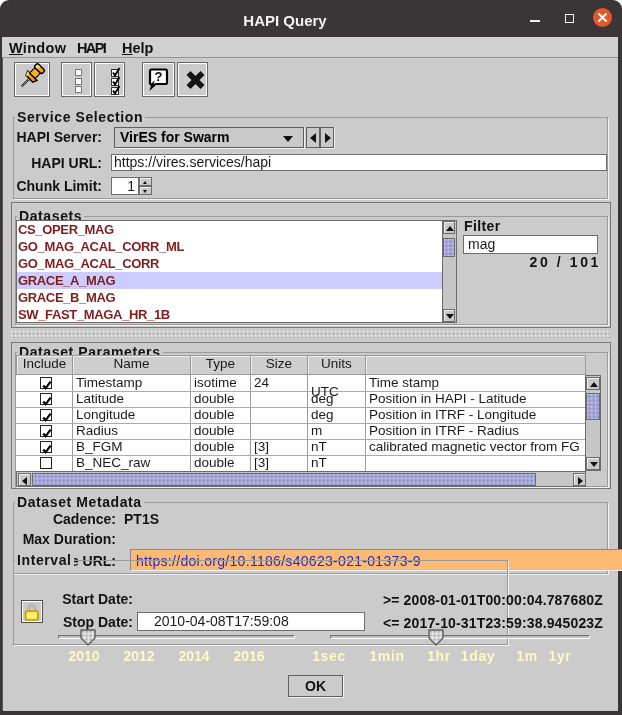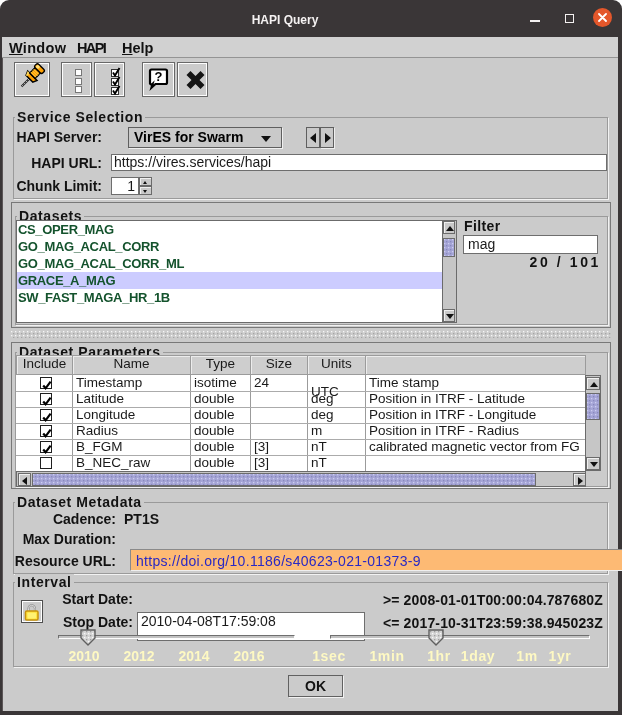--- a/index.html
+++ b/index.html
@@ -1,38 +1,38 @@
 <!DOCTYPE html>
 <html><head><meta charset="utf-8"><style>
 *{margin:0;padding:0;box-sizing:border-box}
 html,body{width:622px;height:715px;overflow:hidden;background:#fff}
 body{font-family:"Liberation Sans",sans-serif}
 #win{position:absolute;left:0;top:0;width:622px;height:715px;background:#3a3637;border-radius:9px 9px 0 0}
 #content{position:absolute;left:2px;top:37px;width:616px;height:674px;background:#cbcbcb;border-left:1px solid #5a5556}
 .abs{position:absolute}
 .b{font-weight:bold}
-#title{position:absolute;left:0;top:0;width:570px;height:37px;color:#f5f2f2;font-weight:bold;font-size:12px;text-align:center;line-height:41px}
+#title{position:absolute;left:0;top:0;width:570px;height:37px;color:#f5f2f2;font-weight:bold;font-size:15px;text-align:center;line-height:41px}
 #mindash{position:absolute;left:530px;top:20px;width:10px;height:2px;background:#f4f1f1}
 #maxsq{position:absolute;left:565px;top:14px;width:9px;height:9px;border:1.5px solid #f4f1f1}
 #closec{position:absolute;left:593px;top:8px;width:19px;height:19px;border-radius:50%;background:#e4572b}
 #closec svg{position:absolute;left:5px;top:5px}
 #menubar{position:absolute;left:2px;top:37px;width:616px;height:21px;background:#d1d1d1;border-bottom:1px solid #949494;font-size:14.5px;font-weight:bold;color:#111}
 #menubar span{position:absolute;top:3px}
 .tbtn{position:absolute;top:62px;height:35px;background:#cbcbcb;border:1px solid #686868;box-shadow:inset 1px 1px 0 #fdfdfd,inset -1px -1px 0 #fdfdfd}
 .etch{position:absolute;border:1px solid #9a9a9a;box-shadow:1px 1px 0 #f2f2f2}
 .etitle{position:absolute;top:-9px;left:1px;background:#cbcbcb;padding:0 2px;font-weight:bold;font-size:14px;letter-spacing:.6px;color:#121212;white-space:nowrap}
 .outbox{position:absolute;border:1px solid #787878}
 .lbl{position:absolute;font-weight:bold;font-size:14px;color:#121212;text-align:right;white-space:nowrap}
 .tf{position:absolute;background:#fff;border:1px solid #6e6e6e;font-size:14px;color:#1a1a1a;white-space:nowrap;overflow:hidden}
 .sbtn{position:absolute;background:#c9c9c9;border:1px solid #6b6b6b;box-shadow:inset 1px 1px 0 #f0f0f0}
 .tri{position:absolute;width:0;height:0}
 .pthumb{position:absolute;border:1px solid #6b6b6b;background:#a5a5d6}
 .pthumb svg,.bumps svg{display:block;width:100%;height:100%}
 .bumps{position:absolute;background:#cbcbcb}
-#dslist{position:absolute;left:16px;top:220px;width:427px;height:103px;background:#fff;border:1px solid #6b6b6b;font-size:13px;font-weight:bold;letter-spacing:-.35px;color:#14532d}
+#dslist{position:absolute;left:16px;top:220px;width:427px;height:103px;background:#fff;border:1px solid #6b6b6b;font-size:13px;font-weight:bold;letter-spacing:-.35px;color:#7f1d1d}
 #dslist div{height:17px;line-height:17px;padding-left:1px}
 .th{position:absolute;background:#cecece;border:1px solid #9b9b9b;box-shadow:inset 1px 1px 0 #ececec;font-size:13.5px;color:#1a1a1a;text-align:center;line-height:16px}
 .td{position:absolute;font-size:13.5px;color:#1a1a1a;line-height:15px;padding-left:3px;white-space:nowrap;overflow:hidden}
 .gridv{position:absolute;width:1px;background:#9b9b9b}
 .gridh{position:absolute;height:1px;background:#ababab}
 .cb{position:absolute;width:12px;height:12px;border:1.5px solid #1f1f1f;background:#fff}
 .track{position:absolute;height:4px;background:#c2c2c2;border:1px solid;border-color:#6f6f6f #fdfdfd #fdfdfd #6f6f6f}
 .slbl{position:absolute;font-weight:bold;font-size:14px;color:#fef9c3;transform:translateX(-50%);white-space:nowrap}
 </style></head><body>
 <svg width="0" height="0" style="position:absolute">
@@ -112,21 +112,21 @@
 <div class="tbtn" style="left:177px;width:31px">
  <svg width="30" height="33" style="position:absolute;left:3px;top:1px">
   <path d="M5.5 11 L9.5 7 L14.5 12 L19.5 7 L23.5 11 L18.5 16 L23.5 21 L19.5 25 L14.5 20 L9.5 25 L5.5 21 L10.5 16 Z" fill="#141414"></path>
  </svg>
 </div>
 
 <div class="etch" style="left:13px;top:117px;width:595px;height:82px">
  <span class="etitle">Service Selection</span>
 </div>
 <div class="lbl" style="left:10px;top:129px;width:92px">HAPI Server:</div>
-<div class="abs" style="left:128px;top:127px;width:154px;height:21px;background:#c9c9c9;border:1px solid #5f5f5f;box-shadow:1px 1px 0 #efefef">
+<div class="abs" style="left:114px;top:127px;width:190px;height:21px;background:#c9c9c9;border:1px solid #5f5f5f;box-shadow:1px 1px 0 #efefef">
  <span class="b" style="position:absolute;left:5px;top:1px;font-size:14px">VirES for Swarm</span>
  <div class="tri" style="right:10px;top:8px;border-left:5px solid transparent;border-right:5px solid transparent;border-top:6px solid #111"></div>
 </div>
 <div class="abs" style="left:306px;top:127px;width:14px;height:21px;background:#c9c9c9;border:1px solid #5f5f5f">
  <div class="tri" style="left:3px;top:4.5px;border-top:5px solid transparent;border-bottom:5px solid transparent;border-right:6px solid #111"></div>
 </div>
 <div class="abs" style="left:320px;top:127px;width:14px;height:21px;background:#c9c9c9;border:1px solid #5f5f5f;box-shadow:1px 1px 0 #efefef">
  <div class="tri" style="left:4px;top:4.5px;border-top:5px solid transparent;border-bottom:5px solid transparent;border-left:6px solid #111"></div>
 </div>
 <div class="lbl" style="left:10px;top:155px;width:92px">HAPI URL:</div>
@@ -139,23 +139,24 @@
 <div class="abs" style="left:139px;top:186px;width:13px;height:9px;background:#c9c9c9;border:1px solid #6b6b6b;box-shadow:inset 1px 1px 0 #f0f0f0">
  <div class="tri" style="left:3px;top:2.5px;border-left:2.5px solid transparent;border-right:2.5px solid transparent;border-top:3.5px solid #111"></div>
 </div>
 
 <div class="outbox" style="left:11px;top:202px;width:600px;height:126px"></div>
 <div class="etch" style="left:15px;top:216px;width:593px;height:109px">
  <span class="etitle">Datasets</span>
 </div>
 <div id="dslist">
  <div>CS_OPER_MAG</div>
+ <div>GO_MAG_ACAL_CORR_ML</div>
  <div>GO_MAG_ACAL_CORR</div>
- <div>GO_MAG_ACAL_CORR_ML</div>
  <div style="background:#ccccff">GRACE_A_MAG</div>
+ <div>GRACE_B_MAG</div>
  <div>SW_FAST_MAGA_HR_1B</div>
 </div>
 <div class="abs" style="left:443px;top:220px;width:14px;height:103px;background:#c6c6c6;border:1px solid #6b6b6b;border-left:none">
  <div class="sbtn" style="left:0px;top:0px;width:12px;height:13px">
   <div class="tri" style="left:2px;top:3.5px;border-left:4px solid transparent;border-right:4px solid transparent;border-bottom:5px solid #111"></div>
  </div>
  <div class="pthumb" style="left:0px;top:17px;width:12px;height:19px">
         <svg>
           <rect width="100%" height="100%" fill="url(#pb)"></rect>
         </svg>
@@ -203,21 +204,21 @@
 <div class="td" style="left:251px;top:375px;width:54px">24</div>
 <div class="td" style="left:308px;top:384px;width:55px">UTC</div>
 <div class="td" style="left:366px;top:375px;width:218px">Time stamp</div>
 <div class="cb" style="left:40px;top:393px"><svg width="12" height="12">
         <path d="M2.2 5.5 L4.6 8.3 L9.6 1.6" stroke="#000" stroke-width="2.2" fill="none"></path>
       </svg></div>
 <div class="td" style="left:73px;top:391px;width:114px">Latitude</div>
 <div class="td" style="left:191px;top:391px;width:57px">double</div>
 <div class="td" style="left:251px;top:391px;width:54px"></div>
 <div class="td" style="left:308px;top:391px;width:55px">deg</div>
-<div class="td" style="left:366px;top:391px;width:218px">Position in ITRF - Latitude</div>
+<div class="td" style="left:366px;top:391px;width:218px">Position in HAPI - Latitude</div>
 <div class="cb" style="left:40px;top:409px"><svg width="12" height="12">
         <path d="M2.2 5.5 L4.6 8.3 L9.6 1.6" stroke="#000" stroke-width="2.2" fill="none"></path>
       </svg></div>
 <div class="td" style="left:73px;top:407px;width:114px">Longitude</div>
 <div class="td" style="left:191px;top:407px;width:57px">double</div>
 <div class="td" style="left:251px;top:407px;width:54px"></div>
 <div class="td" style="left:308px;top:407px;width:55px">deg</div>
 <div class="td" style="left:366px;top:407px;width:218px">Position in ITRF - Longitude</div>
 <div class="cb" style="left:40px;top:425px"><svg width="12" height="12">
         <path d="M2.2 5.5 L4.6 8.3 L9.6 1.6" stroke="#000" stroke-width="2.2" fill="none"></path>
@@ -271,35 +272,35 @@
  <span class="etitle">Dataset Metadata</span>
 </div>
 <div class="lbl" style="left:10px;top:511px;width:106px">Cadence:</div>
 <div class="lbl" style="left:124px;top:511px;text-align:left">PT1S</div>
 <div class="lbl" style="left:10px;top:531px;width:106px">Max Duration:</div>
 <div class="lbl" style="left:10px;top:553px;width:106px">Resource URL:</div>
 <div class="abs" style="left:130px;top:549px;width:554px;height:22px;background:#fdba74;border:1px solid;border-color:#8a8a8a #efefef #efefef #8a8a8a">
  <span style="position:absolute;left:5px;top:3px;font-size:14px;letter-spacing:.3px;color:#2929c4">https://doi.org/10.1186/s40623-021-01373-9</span>
 </div>
 
-<div class="etch" style="left:13px;top:582px;width:595px;height:85px">
+<div class="etch" style="left:13px;top:560px;width:495px;height:85px">
  <span class="etitle">Interval</span>
 </div>
 <div class="abs" style="left:21px;top:600px;width:22px;height:23px;background:#cbcbcb;border:1.5px solid #4e4e4e;box-shadow:inset 1px 1px 0 #fff,inset -1px -1px 0 #fff">
  <svg width="17" height="18" style="position:absolute;left:1px;top:1.5px">
   <path d="M5.5 8.5 V5.5 a3.2 3.2 0 0 1 6.4 0 V8.5" fill="none" stroke="#8a8a8a" stroke-width="2"></path>
   <path d="M5.5 8.5 V5.5 a3.2 3.2 0 0 1 6.4 0 V8.5" fill="none" stroke="#ededed" stroke-width="0.8"></path>
   <rect x="2.5" y="8" width="12.5" height="9" rx="1.2" fill="#ffe23e" stroke="#c8920c" stroke-width="1.5"></rect>
   <rect x="4.5" y="9.8" width="8.5" height="5.6" rx="0.8" fill="#fff176" opacity="0.95"></rect>
  </svg>
 </div>
 <div class="lbl" style="left:10px;top:591px;width:123px">Start Date:</div>
 <div class="lbl" style="left:370px;top:591.5px;width:233px;letter-spacing:.15px">&gt;= 2008-01-01T00:00:04.787680Z</div>
 <div class="lbl" style="left:10px;top:614px;width:123px">Stop Date:</div>
-<div class="tf" style="left:137px;top:612px;width:228px;height:29px;line-height:17px;padding-left:3px">2010-04-08T17:59:08</div>
+<div class="tf" style="left:137px;top:612px;width:228px;height:19px;line-height:17px;padding-left:16px">2010-04-08T17:59:08</div>
 <div class="lbl" style="left:370px;top:614.5px;width:233px;letter-spacing:.15px">&lt;= 2017-10-31T23:59:38.945023Z</div>
 <div class="track" style="left:58px;top:635px;width:237px"></div>
 <div class="track" style="left:330px;top:635px;width:260px"></div>
 <svg class="abs" style="left:80px;top:629px" width="16" height="17" viewBox="0 0 16 17">
  <path d="M1 1 H15 V9 L8 16 L1 9 Z" fill="url(#gt)" stroke="#5f5f5f" stroke-width="1.4"></path>
 </svg>
 <svg class="abs" style="left:428px;top:629px" width="16" height="17" viewBox="0 0 16 17">
  <path d="M1 1 H15 V9 L8 16 L1 9 Z" fill="url(#gt)" stroke="#5f5f5f" stroke-width="1.4"></path>
 </svg>
 <div class="slbl" style="left:84px;top:648px">2010</div>

